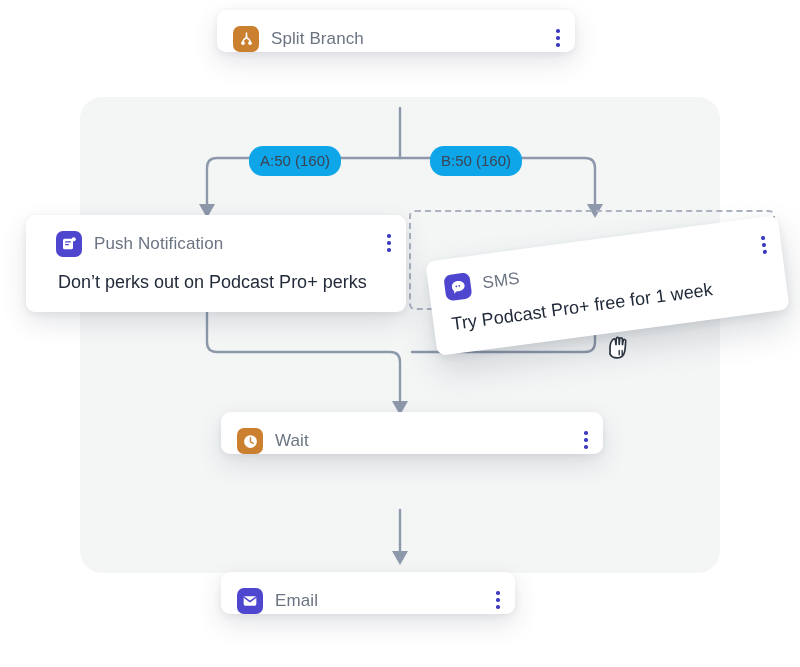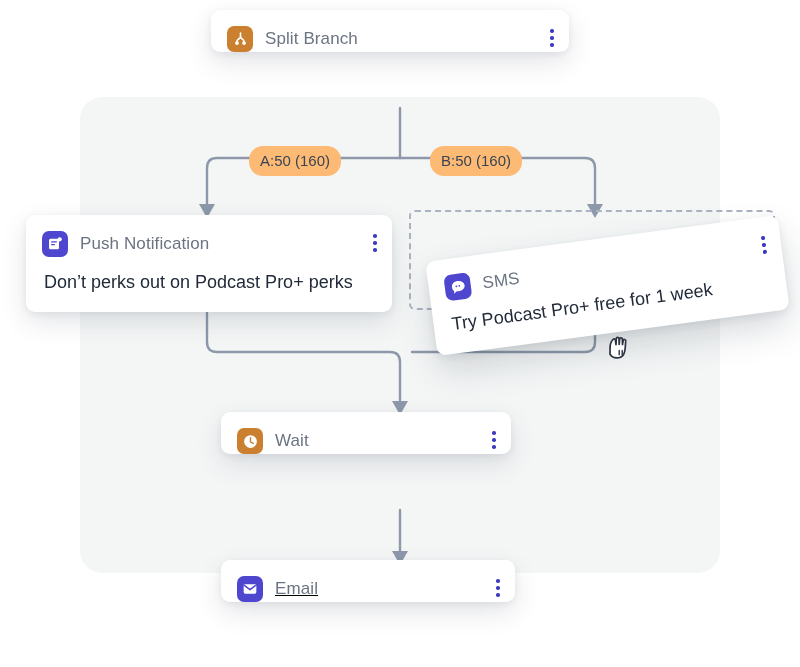--- a/index.html
+++ b/index.html
@@ -18,21 +18,21 @@
     background:#f4f6f6;
     border-radius:22px;
   }
 
   
   .wires{position:absolute;left:0;top:0;width:800px;height:667px;}
 
   
   .pill{
     position:absolute;
-    background:#fdba74;
+    background:#0ea5e9;
     color:#3b4453;
     font-size:15px;
     line-height:1;
     padding:7px 11px 8px;
     border-radius:14px;
     white-space:nowrap;
   }
   .pill-a{left:249px;top:146px;}
   .pill-b{left:430px;top:146px;}
 
@@ -81,24 +81,24 @@
   }
   .kebab i:last-child{margin-bottom:0;}
   .card-body{
     padding:15px 18px 19px 18px;
     font-size:18px;
     color:#222b3a;
     white-space:nowrap;
   }
 
   
-  .card-split{left:211px;top:10px;width:358px;}
-  .card-push {left:26px; top:215px;width:366px;}
-  .card-wait {left:221px;top:412px;width:290px;}
-  .card-email{left:221px;top:560px;width:294px;text-decoration:underline;}
+  .card-split{left:217px;top:10px;width:358px;}
+  .card-push {left:26px; top:215px;width:366px;padding-left:14px;}
+  .card-wait {left:221px;top:412px;width:382px;}
+  .card-email{left:221px;top:572px;width:294px;}
 
   .card-sms{
     left:430px;top:238px;width:355px;
     transform:rotate(-7.6deg);
     transform-origin:50% 50%;
     box-shadow:0 16px 34px rgba(36,45,66,.17), 0 3px 9px rgba(36,45,66,.09);
   }
   .card-sms .card-body{padding-top:13px;}
 
   

